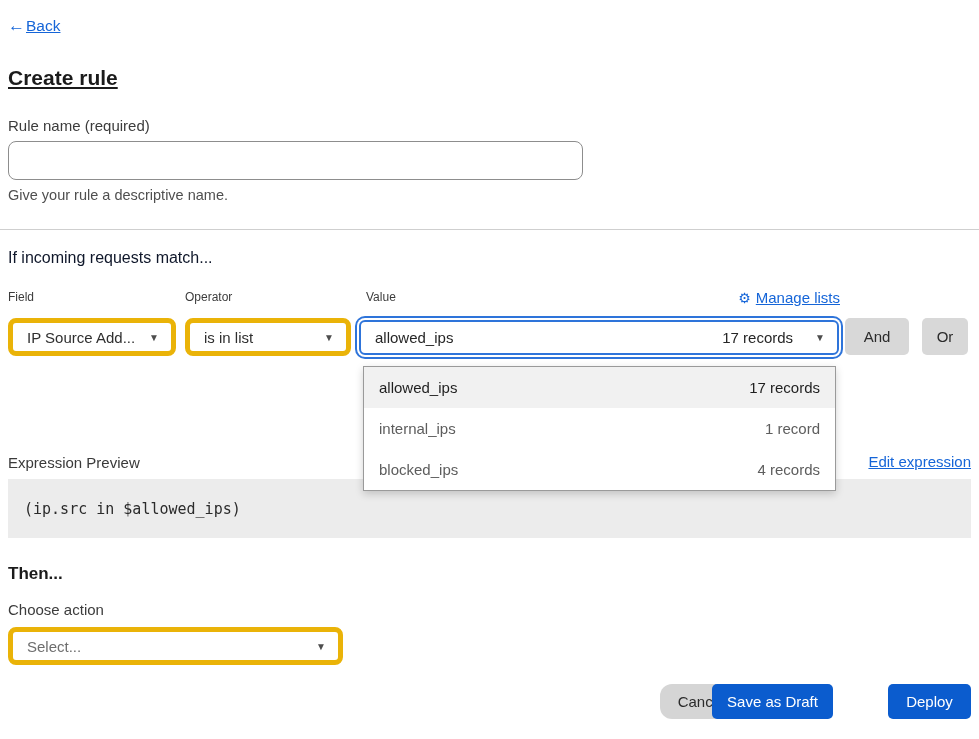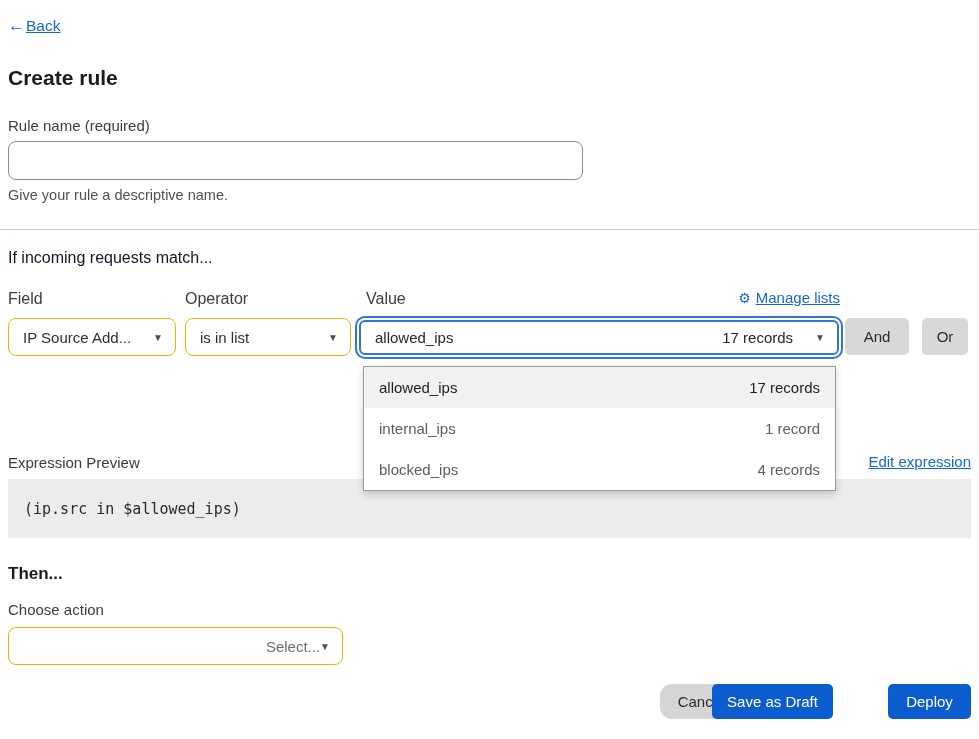--- a/index.html
+++ b/index.html
@@ -9,44 +9,44 @@
 
   .abs { position:absolute; }
 
   
   .back-link { left:8px; top:16px; font-size:15.5px; color:#1565d8; display:flex; align-items:center; gap:1px; cursor:pointer; }
   .back-arrow { font-size:17px; text-decoration:none; }
   .back-text { text-decoration:underline; }
 
   
   .title-row { left:8px; top:66px; display:flex; align-items:center; gap:16px; }
-  .page-title { font-size:21px; font-weight:bold; color:#1b1b1b; }
+  .page-title { font-size:21px; font-weight:bold; color:#1b1b1b;text-decoration:underline; }
   .about-badge { display:flex; align-items:center; gap:8px; background:#f1f0fb; color:#3d3dae;
     font-size:14.5px; padding:5px 14px 5px 11px; border-radius:14px; cursor:pointer; }
 
   
   .rule-name-label { left:8px; top:117px; font-size:15px; color:#3c3c3c; }
   .rule-name-input { left:8px; top:141px; width:575px; height:39px; border:1px solid #8d8d8d;
     border-radius:8px; font-size:15px; padding:0 12px; font-family:"Liberation Sans",sans-serif; color:#303030; outline:none; }
   .rule-name-helper { left:8px; top:187px; font-size:14.5px; color:#4f4f4f; }
 
   .divider { left:0; top:229px; width:979px; height:0; border-top:1px solid #cfcfcf; }
 
   
   .match-heading { left:8px; top:249px; font-size:16px; font-weight:normal; color:#0f172a; }
-  .col-label { top:290px; font-size:16px; color:#3c3c3c; }
+  .col-label { top:290px; font-size:12px; color:#3c3c3c; }
   .label-field { left:8px; }
   .label-operator { left:185px; }
   .label-value { left:366px; }
   .manage-lists { top:289px; right:139px; display:flex; align-items:center; gap:5px;
     color:#1565d8; font-size:15px; cursor:pointer; }
   .manage-lists .gear { font-size:14px; text-decoration:none; }
   .manage-lists .txt { text-decoration:underline; }
 
-  .select-box { top:318px; height:38px; border:1px solid #eab308; border-radius:8px; background:#fff;
+  .select-box { top:318px; height:38px; border:5px solid #eab308; border-radius:8px; background:#fff;
     display:flex; align-items:center; justify-content:space-between; padding:0 12px 0 14px;
     font-size:15px; color:#2f2f2f; cursor:pointer; }
   .chevron { font-size:10px; color:#4d4d4d; }
   .field-select { left:8px; width:168px; }
   .operator-select { left:185px; width:166px; }
 
   .value-select { left:359px; top:320px; width:480px; height:35px; border:2px solid #2e74da; border-radius:6px;
     background:#fff; box-shadow:0 0 0 2px #ffffff, 0 0 0 4px #2e74da;
     display:flex; align-items:center; padding:0 12px 0 14px; font-size:15px; color:#262626; cursor:pointer; }
   .value-select .records { margin-left:auto; margin-right:22px; color:#262626; }
@@ -70,21 +70,21 @@
 
   
   .expr-label { left:8px; top:454px; font-size:15px; color:#3a3a3a; }
   .edit-expr { top:453px; right:8px; font-size:15px; color:#1565d8; text-decoration:underline; cursor:pointer; }
   .expr-block { left:8px; top:479px; width:963px; height:59px; background:#ececec; display:flex; align-items:center; }
   .expr-code { font-family:"DejaVu Sans Mono", monospace; font-size:15px; color:#2b2b2b; padding-left:16px; }
 
   
   .then-heading { left:8px; top:564px; font-size:17px; font-weight:bold; color:#1b1b1b; }
   .action-label { left:8px; top:601px; font-size:15px; color:#3c3c3c; }
-  .action-select { left:8px; top:627px; width:335px;justify-content:flex-end; }
+  .action-select { left:8px; top:627px; width:335px; }
   .placeholder { color:#6d6d6d; }
 
   
   .footer-btn { top:684px; height:35px; border:none; border-radius:5px; font-size:15px;
     font-family:"Liberation Sans",sans-serif; cursor:pointer; }
   .cancel-btn { left:660px; width:82px; background:#d5d5d5; color:#2b2b2b;border-radius:12px; }
   .blue-btn { background:#0b5cce; color:#ffffff; }
   .save-draft-btn { left:712px; width:121px; }
   .deploy-btn { left:888px; width:83px; }
 </style>

